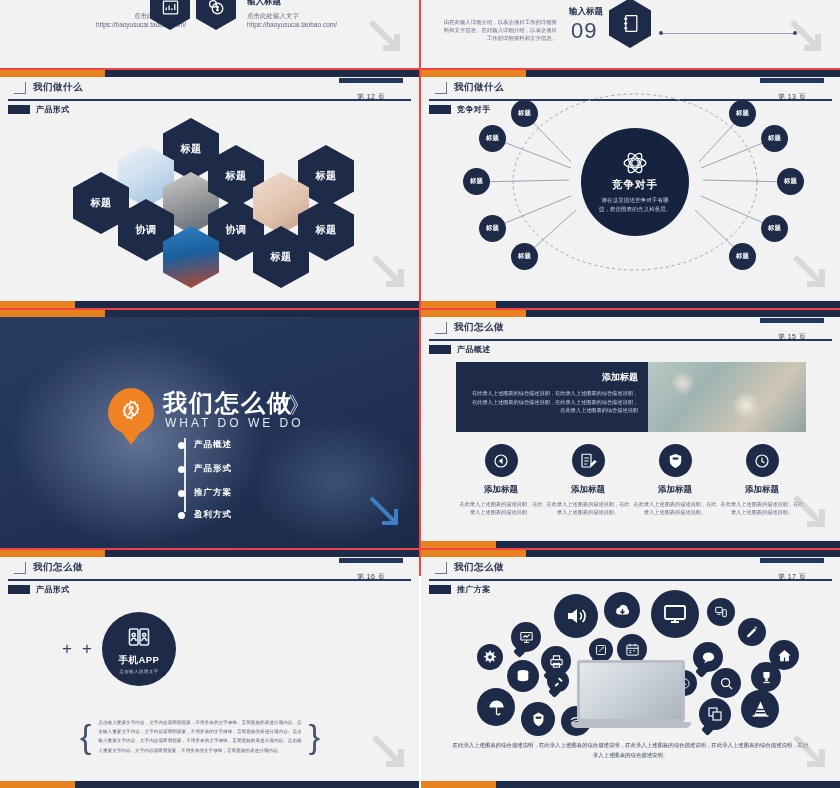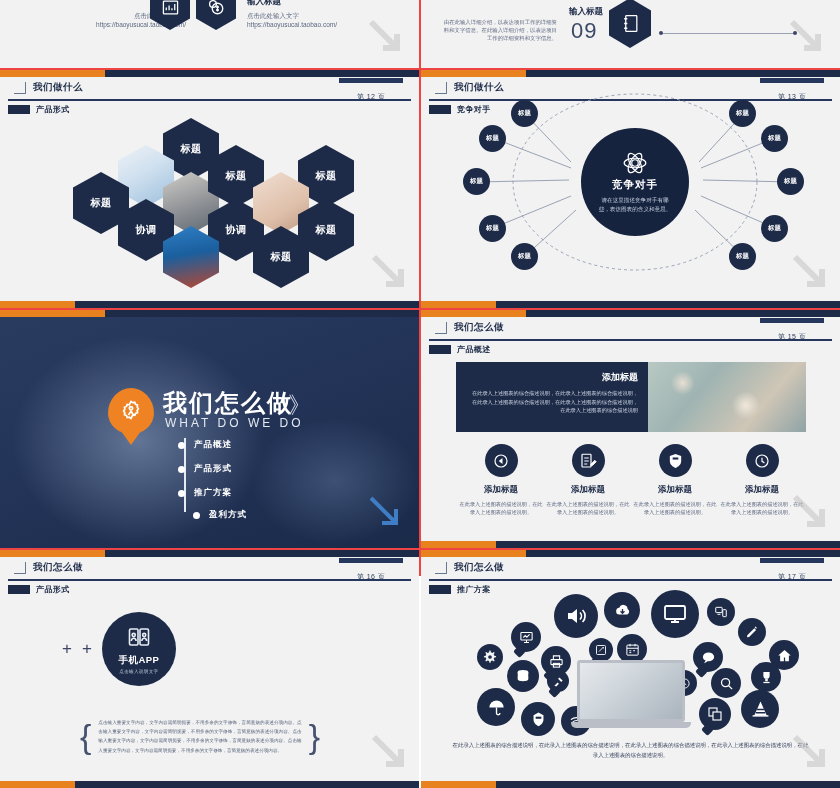--- a/index.html
+++ b/index.html
@@ -368,21 +368,21 @@
         <span>产品概述</span>
       </div>
     <div class="tli" style="top:153px;">
         <span class="dot"></span>
         <span>产品形式</span>
       </div>
     <div class="tli" style="top:177px;">
         <span class="dot"></span>
         <span>推广方案</span>
       </div>
-    <div class="tli" style="top:199px;margin-left:15px;">
+    <div class="tli" style="top:199px;">
         <span class="dot"></span>
         <span>盈利方式</span>
       </div>
 
     <div class="bluearrow">
       <svg width="42" height="42" viewBox="0 0 42 42">
           <path d="M8 8 L33 33 M33 19 L33 33 L19 33" stroke="#3f7ec4" stroke-width="4" fill="none"></path>
         </svg>
     </div>
   </div>

